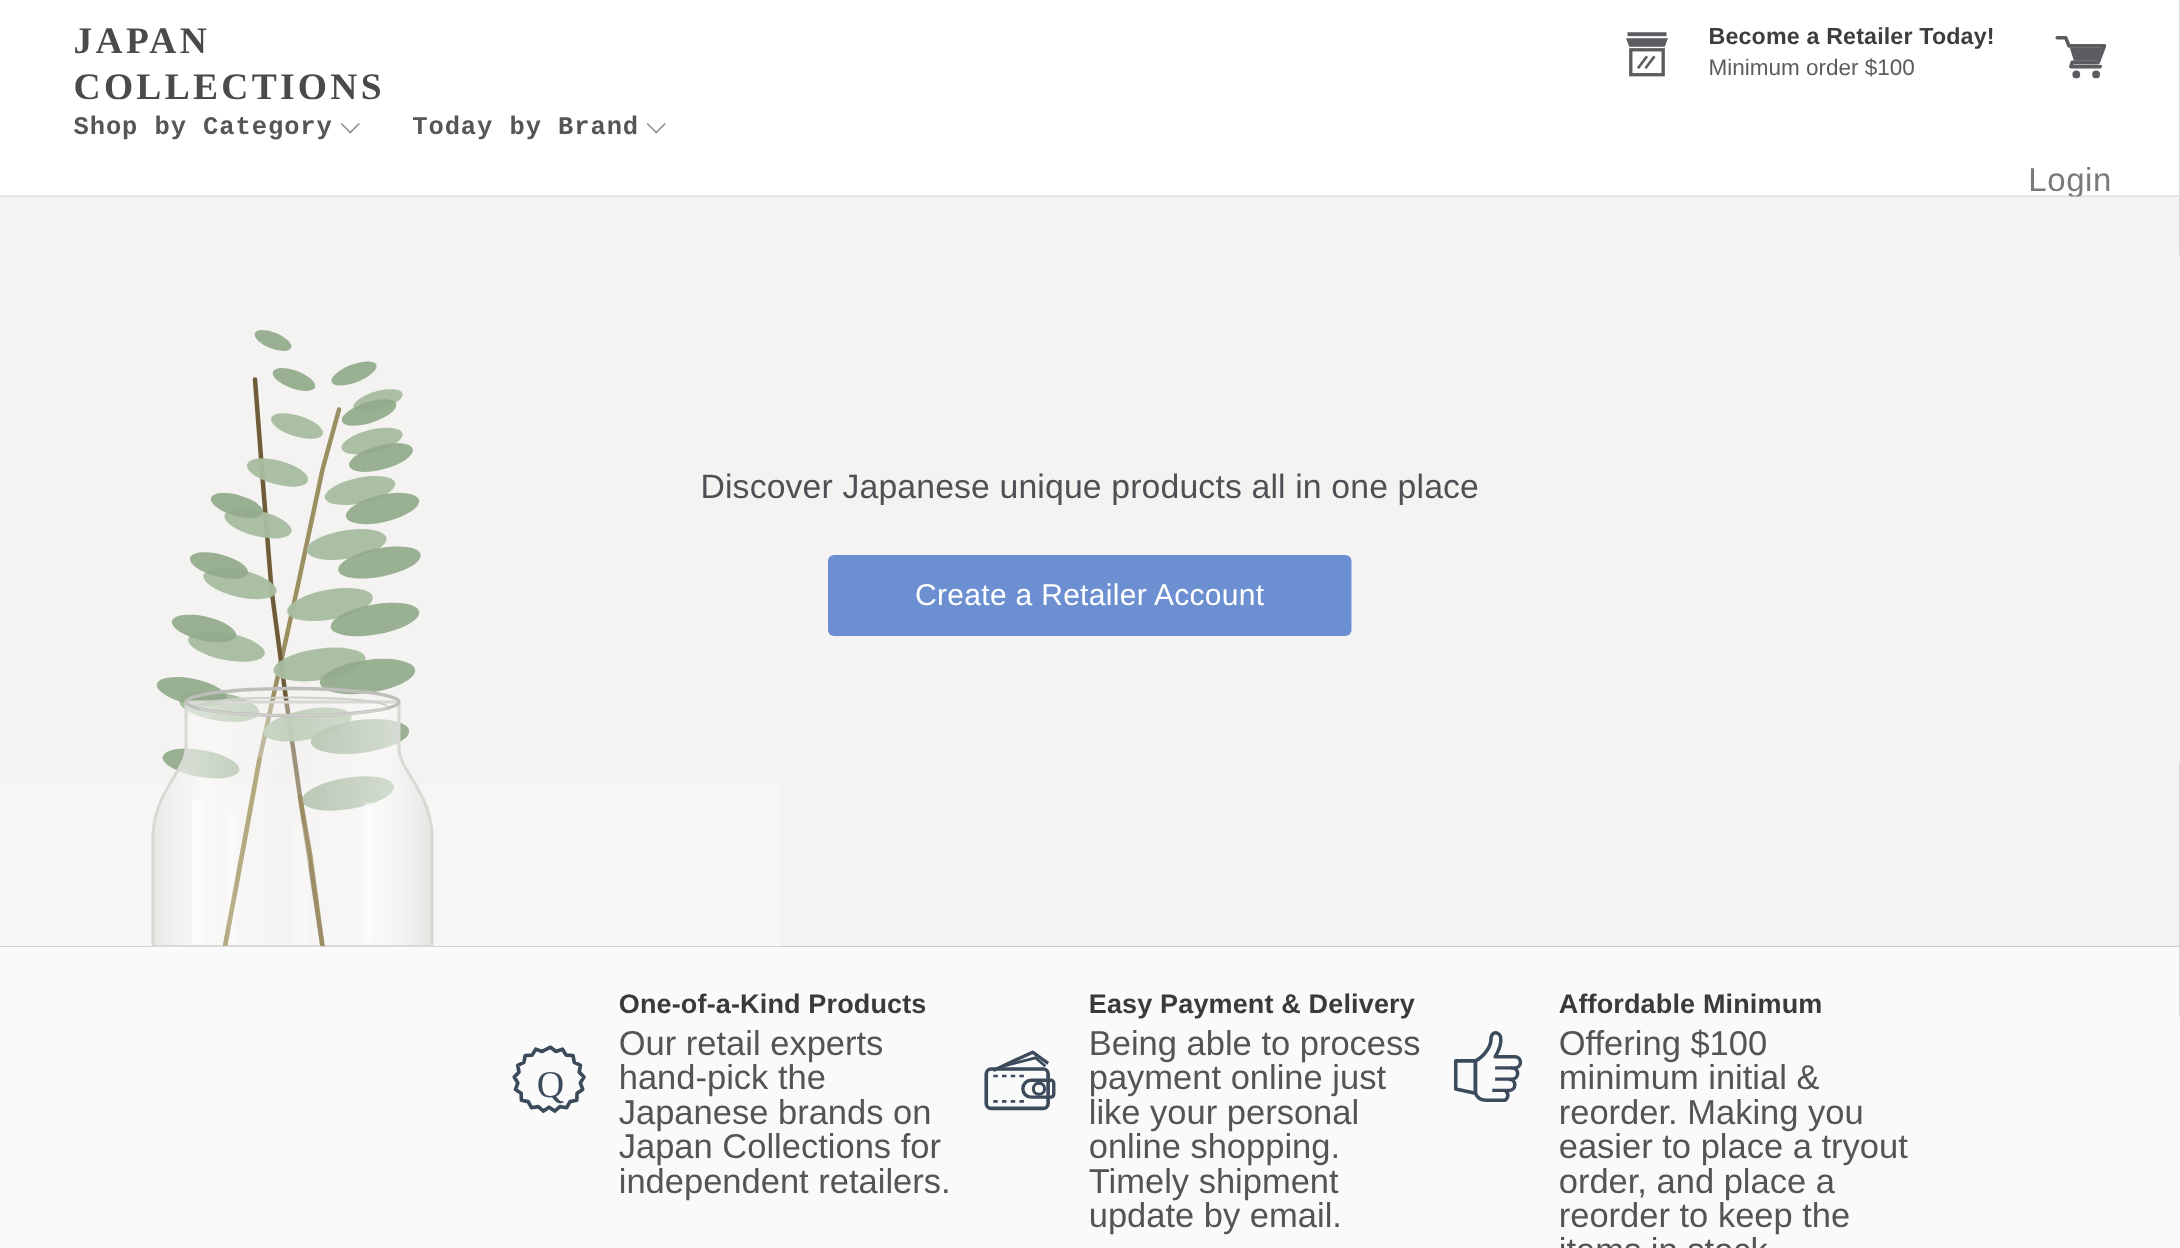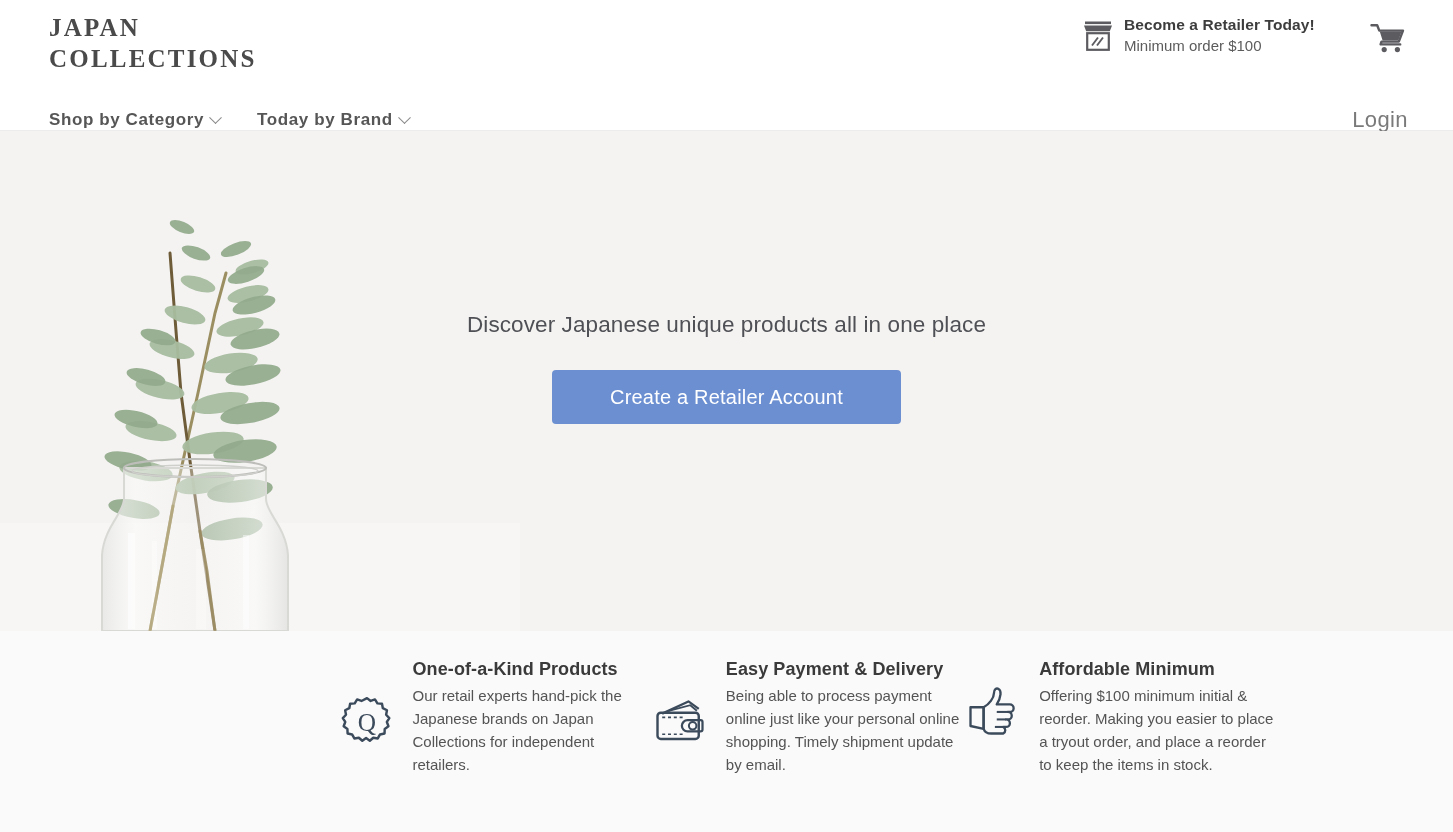--- a/index.html
+++ b/index.html
@@ -84,21 +84,21 @@
     align-items: center;
     justify-content: center;
   }
 
   .retailer-promo {
     position: absolute;
     left: 1081px;
     top: 15px;
     display: flex;
     align-items: center;
-    gap: 9px;
+    gap: 24px;
     cursor: pointer;
   }
   .retailer-text { line-height: 1.35; }
   .retailer-title {
     font-size: 15.5px;
     font-weight: bold;
     color: #3d3d3d;
     letter-spacing: 0.1px;
     white-space: nowrap;
   }
@@ -124,22 +124,23 @@
   .nav {
     position: relative;
     height: 54px;
   }
   .nav-left {
     position: absolute;
     left: 49px;
     top: 0;
     height: 54px;
     display: flex;
-    align-items: flex-end;
+    align-items: flex-start;
     gap: 37px;
+    font-family: Liberation Mono, monospace;
   }
   .nav-item {
     display: flex;
     align-items: center;
     gap: 7px;
     font-size: 17px;
     font-weight: 600;
     letter-spacing: 0.6px;
     color: #565656;
     cursor: pointer;
@@ -252,21 +253,21 @@
   .feature-body { flex: 1; }
   .feature-title {
     font-size: 18px;
     font-weight: bold;
     color: #3a3a3a;
     letter-spacing: 0.1px;
     margin-bottom: 4px;
     white-space: nowrap;
   }
   .feature-text {
-    font-size: 15px;
+    font-size: 23px;
     line-height: 23px;
     color: #545454;
   }
 </style>
 </head>
 <body>
 
 <div class="page">
 
   <header class="header">

